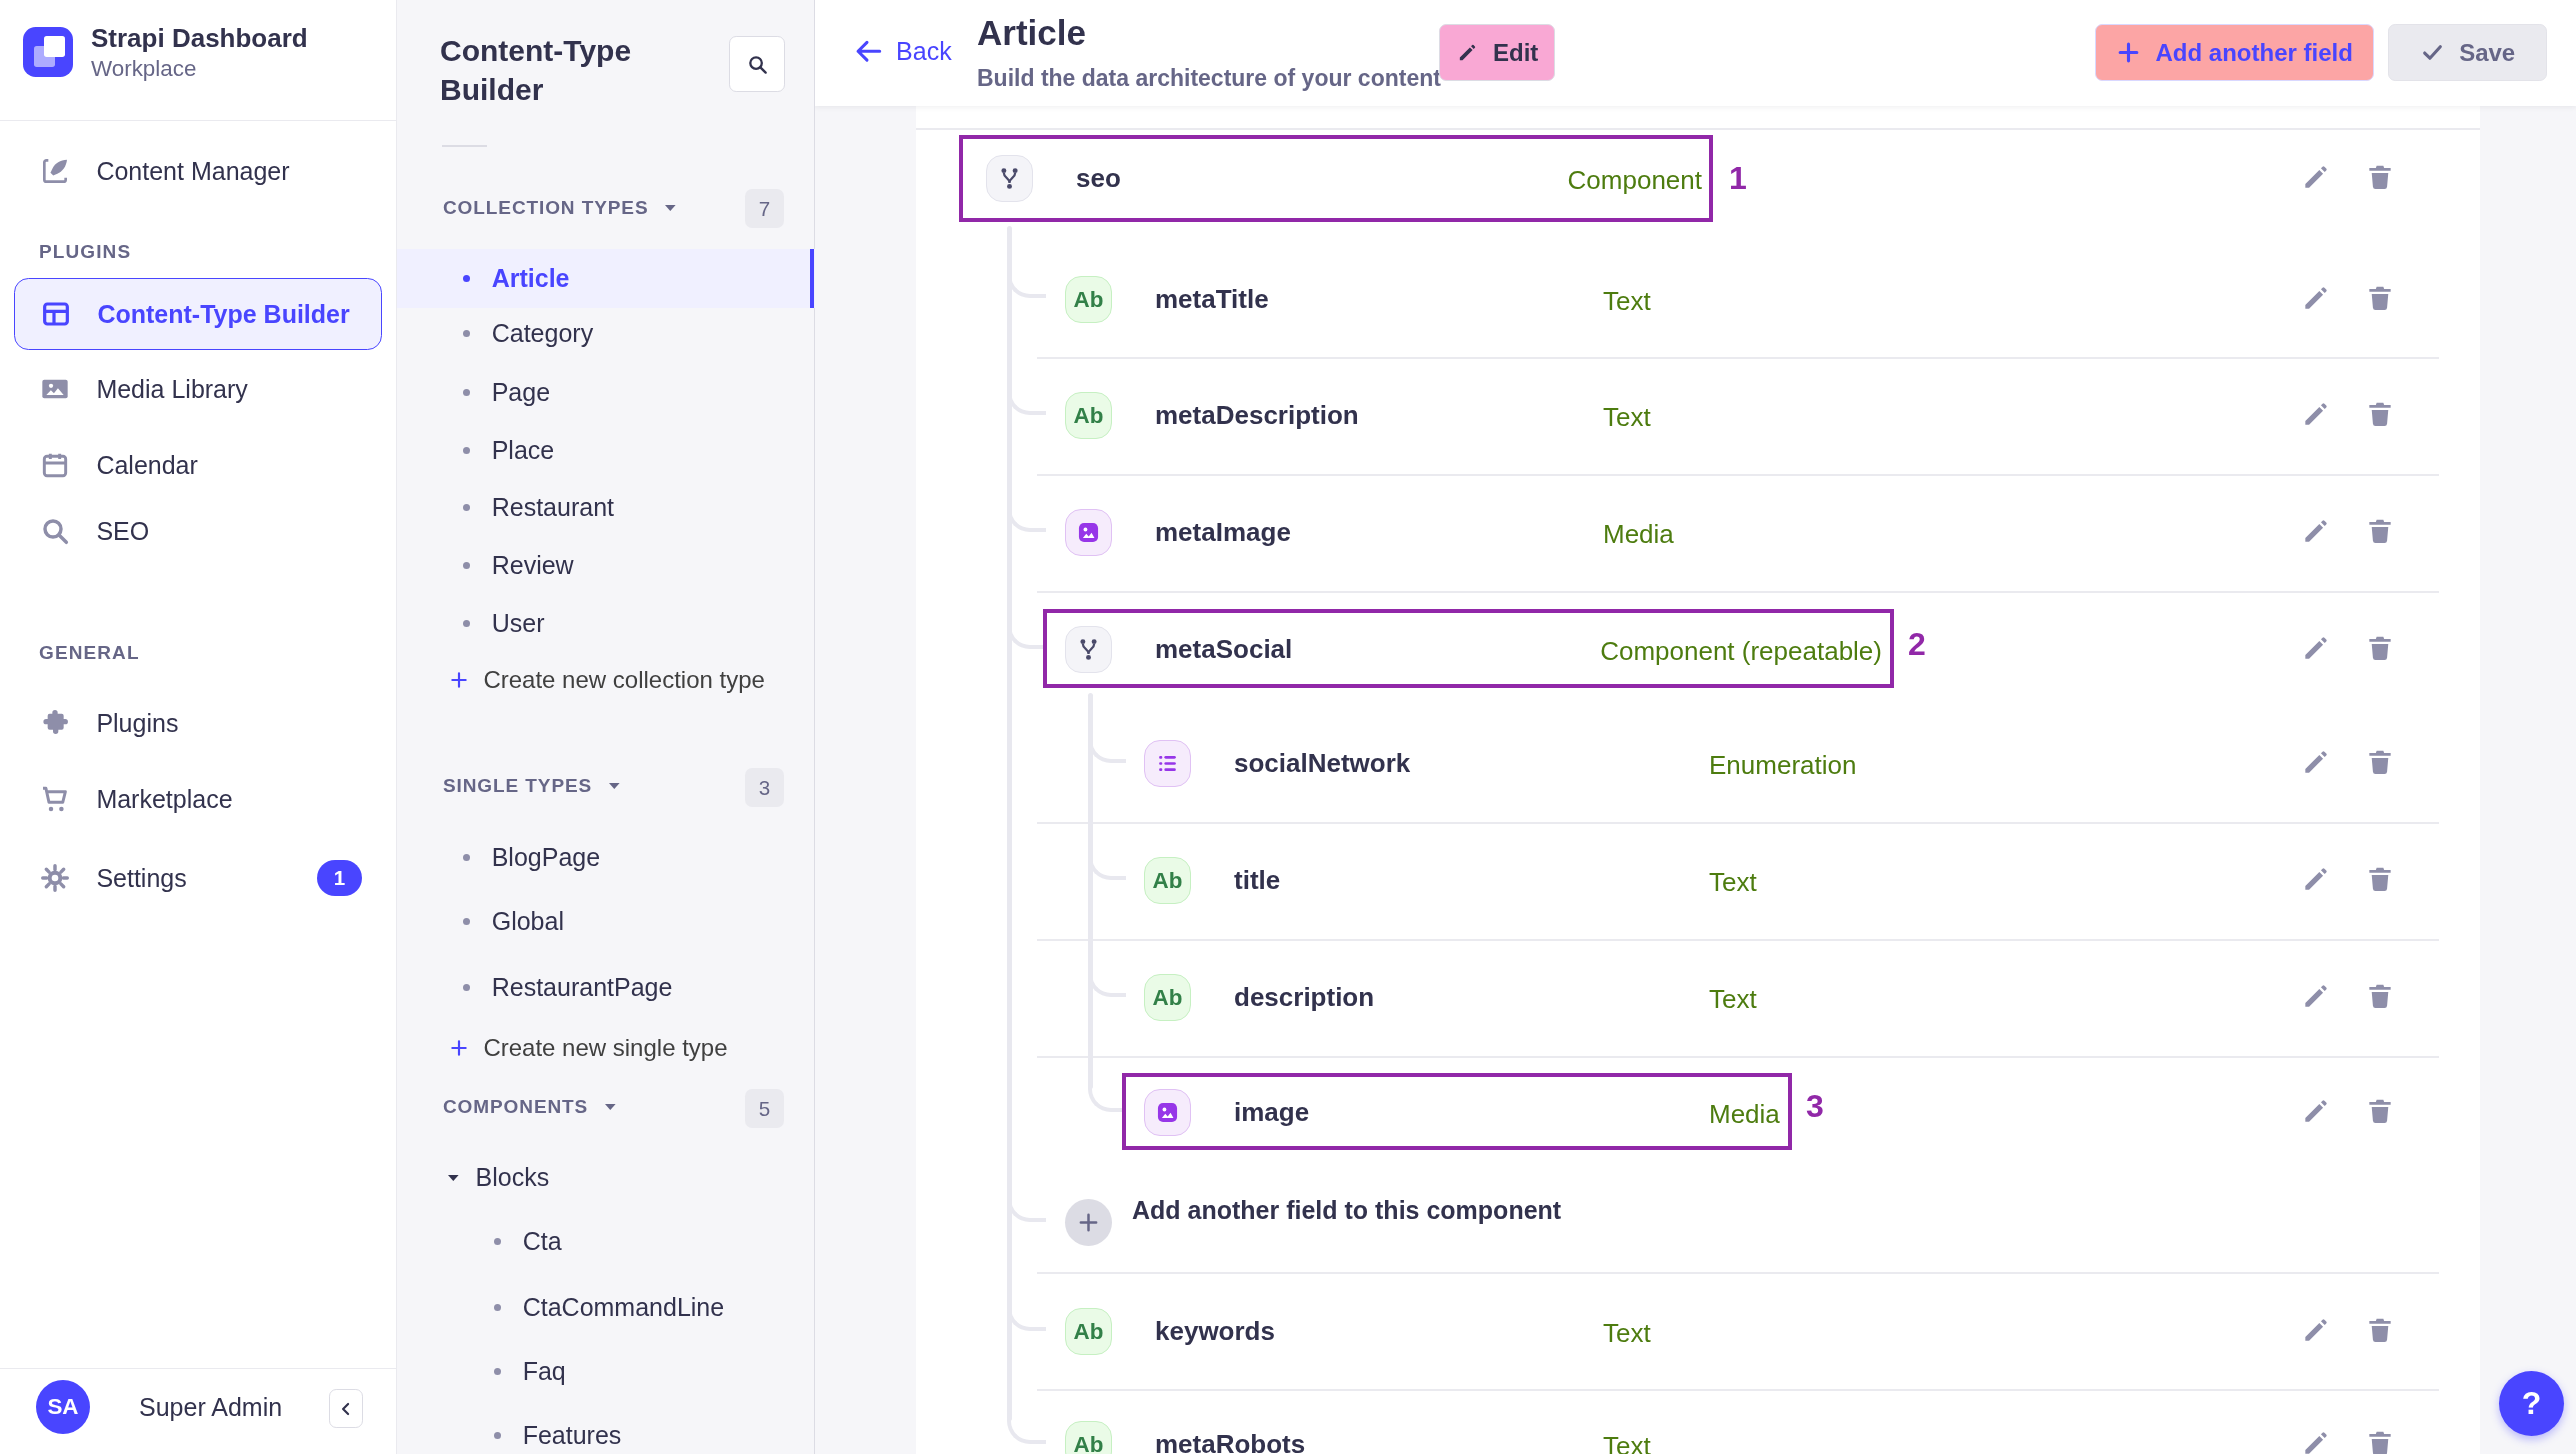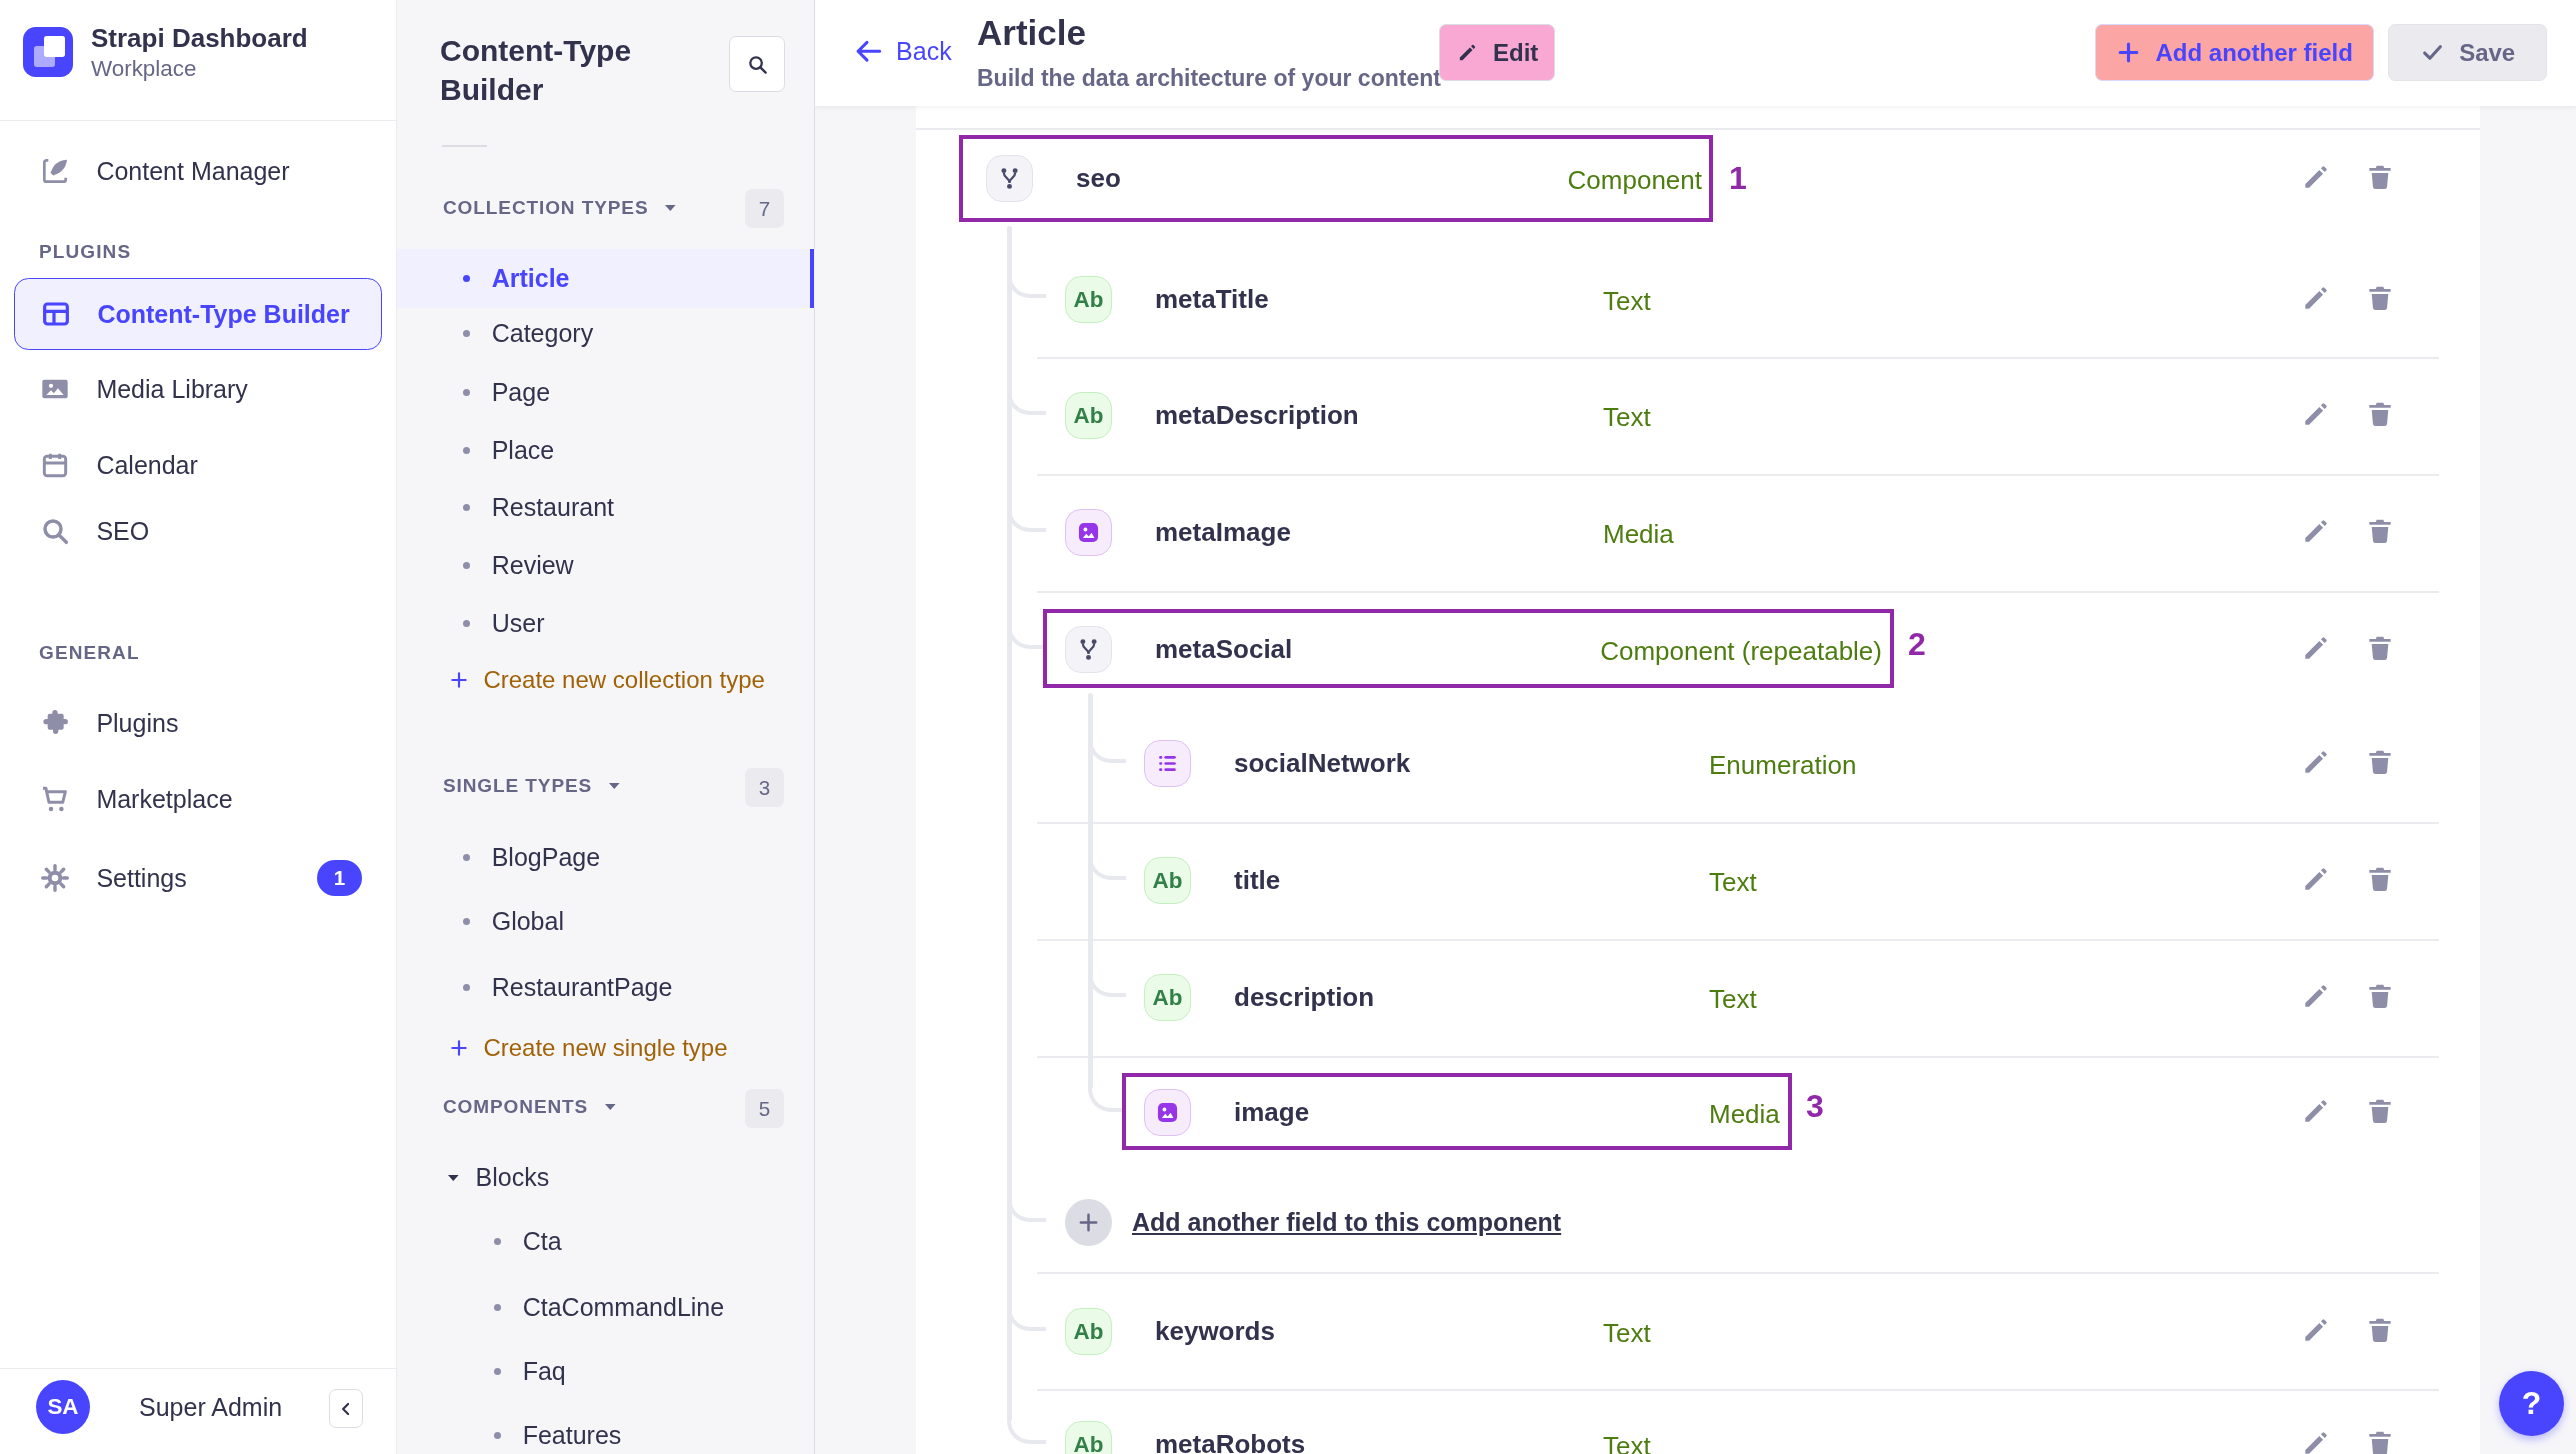--- a/index.html
+++ b/index.html
@@ -38,21 +38,21 @@
   .sn-header { position:absolute; left:46px; display:flex; align-items:center; gap:16px; font-size:19px; font-weight:bold; letter-spacing:0.9px; color:#666687; cursor:pointer; }
   .sn-badge { position:absolute; left:348px; width:39px; height:39px; background:#EAEAEF; border-radius:7.2px; color:#666687; font-size:20.6px; display:flex; align-items:center; justify-content:center; }
   .sn-item { position:absolute; left:0; width:418px; height:59px; display:flex; align-items:center; cursor:pointer; }
   .sn-item .dot { width:7.2px; height:7.2px; border-radius:50%; background:#8E8EA9; margin-left:66px; flex:0 0 auto; }
   .sn-item .slabel { margin-left:21.5px; font-size:25px; color:#32324D; white-space:nowrap; }
   .sn-item.active { background:#F0F0FF; }
   .sn-item.active .dot { background:#4945FF; }
   .sn-item.active .slabel { color:#4945FF; font-weight:bold; }
   .sn-item.active .bar { position:absolute; right:0.9px; top:0; width:4.5px; height:100%; background:#4945FF; }
   .sn-item.sub .dot { margin-left:97px; }
-  .sn-create { position:absolute; left:52px; display:flex; align-items:center; gap:14.4px; color:#a16207; font-size:24px; cursor:pointer; }
+  .sn-create { position:absolute; left:52px; display:flex; align-items:center; gap:14.4px; color:#404040; font-size:24px; cursor:pointer; }
   .sn-group { position:absolute; left:50px; display:flex; align-items:center; gap:16px; font-size:25px; color:#32324D; cursor:pointer; }
 
   
   .main-header { position:absolute; left:815px; top:0; width:1761px; height:106px; background:#fff; box-shadow:0 1.8px 5.4px rgba(33,33,52,.08); z-index:20; }
   .back-link { position:absolute; left:853px; top:36px; display:flex; align-items:center; gap:12.6px; color:#4945FF; font-size:25px; cursor:pointer; z-index:21; }
   .page-title { position:absolute; left:977px; top:12.6px; font-size:35px; font-weight:bold; color:#32324D; z-index:21; }
   .page-sub { position:absolute; left:977px; top:65px; font-size:23px; color:#666687; z-index:21;font-weight:bold; }
   .btn { position:absolute; top:24px; height:57px; border-radius:7.2px; display:flex; align-items:center; justify-content:center; gap:14.4px; font-size:24px; font-weight:bold; cursor:pointer; z-index:21; }
   .btn-edit { left:1439px; width:116px; background:#f9a8d4; border:0.9px solid #DCDCE4; color:#32324D; }
   .btn-add { left:2095px; width:279px; background:#fca5a5; border:0.9px solid #D9D8FF; color:#4945FF; }
@@ -79,21 +79,21 @@
   .tr1 .ftype { left:521px; width:265px; text-align:right; }
   .tr2 .ftype { left:655px; width:311px; text-align:right; }
   .facts { position:absolute; top:41px; left:1384px; display:flex; gap:32px; align-items:center; }
   .iconbtn { width:32px; height:32px; color:#8E8EA9; cursor:pointer; }
 
   .frame { position:absolute; border:4.5px solid #9128A8; z-index:12; }
   .anno { position:absolute; font-size:32px; font-weight:bold; color:#9128A8; z-index:12; }
 
   .addfield-row { position:absolute; left:916px; top:1164px; width:1564px; height:117px; z-index:8; }
   .addfield-row .pluscircle { position:absolute; left:149px; top:35px; width:47px; height:47px; border-radius:50%; background:#DCDCE4; color:#666687; display:flex; align-items:center; justify-content:center; cursor:pointer; }
-  .addfield-row .aftext { position:absolute; left:216px; top:44px; font-size:25px; font-weight:bold; color:#32324D; cursor:pointer;text-decoration:underline; }
+  .addfield-row .aftext { position:absolute; left:216px; top:32px; font-size:25px; font-weight:bold; color:#32324D; cursor:pointer; }
 
   .help-btn { position:absolute; left:2499px; top:1371px; width:65px; height:65px; border-radius:50%; background:#4945FF; color:#fff; font-size:32px; font-weight:bold; display:flex; align-items:center; justify-content:center; box-shadow:0 3.6px 9px rgba(73,69,255,.35); cursor:pointer; z-index:40; }
 </style>
 </head>
 <body>
 
 <div class="app">
 
   <div class="sidebar">
     <div class="brand">

